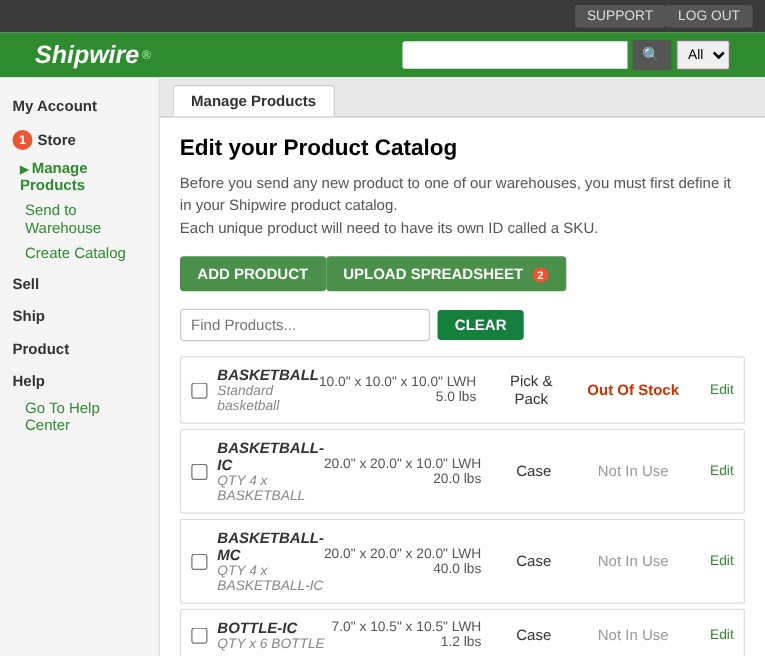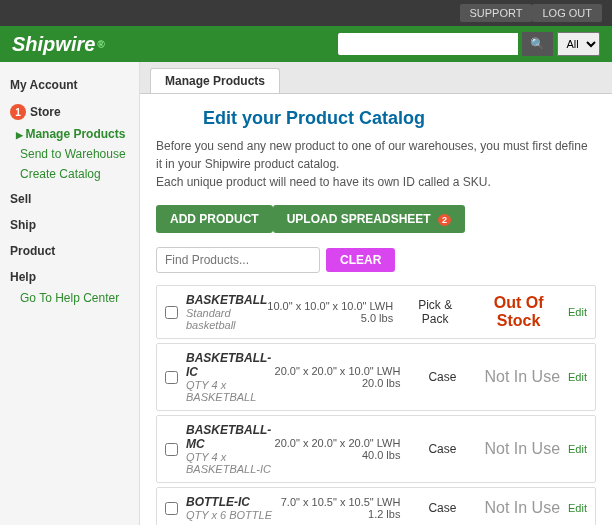--- a/index.html
+++ b/index.html
@@ -22,21 +22,21 @@
       cursor: pointer;
       border-radius: 2px;
     }
 
     
     .header {
       background: #2e8b2e;
       display: flex;
       align-items: center;
       justify-content: space-between;
-      padding: 6px 12px;
+      padding: 6px 28px;
     }
     .logo {
       color: white;
       font-size: 22px;
       font-weight: bold;
       font-style: italic;
       display: flex;
       align-items: center;
       gap: 2px;
     }
@@ -131,23 +131,22 @@
       color: #333;
       cursor: pointer;
       border-radius: 3px 3px 0 0;
     }
     .content {
       padding: 14px 16px;
     }
     .page-title {
       font-size: 18px;
       font-weight: bold;
-      color: #0369a1;
+      color: #000000;
       margin-bottom: 8px;
-      margin-left: 47px;
     }
     .page-desc {
       font-size: 12px;
       color: #555;
       margin-bottom: 14px;
       line-height: 1.5;
     }
     .toolbar {
       display: flex;
       gap: 0;
@@ -163,28 +162,28 @@
       cursor: pointer;
       border-radius: 3px;
     }
     .search-bar {
       display: flex;
       align-items: center;
       margin-bottom: 12px;
       gap: 6px;
     }
     .search-bar input {
-      width: 164px;
+      width: 200px;
       padding: 5px 8px;
       border: 1px solid #ccc;
       border-radius: 3px;
       font-size: 12px;
     }
     .btn-clear {
-      background: #d946ef;
+      background: #15803d;
       color: white;
       border: none;
       padding: 5px 14px;
       font-size: 12px;
       cursor: pointer;
       border-radius: 3px;
       font-weight: bold;
     }
     .product-row {
       border: 1px solid #ddd;
@@ -195,21 +194,21 @@
       background: white;
       border-radius: 2px;
     }
     .product-row:not(:last-child) { margin-bottom: 4px; }
     .row-check { margin-right: 8px; flex-shrink: 0; }
     .row-info { flex: 1; font-style: italic; }
     .row-name { font-size: 12px; font-weight: bold; color: #333; }
     .row-sub { font-size: 11px; color: #888; }
     .row-dims { font-size: 11px; color: #555; text-align: right; margin-right: 12px; white-space: nowrap; }
     .row-type { font-size: 12px; color: #333; margin-right: 12px; min-width: 60px; text-align: center; }
-    .row-status { min-width: 75px; text-align: center; font-size: 16px; margin-right: 8px; }
+    .row-status { min-width: 75px; text-align: center; font-size: 12px; margin-right: 24px; }
     .status-out { color: #cc3300; font-weight: bold; }
     .status-notuse { color: #999; }
     .row-edit { font-size: 11px; color: #2e8b2e; cursor: pointer; }
 
     .products-list { margin-top: 2px; }
   </style>
 </head>
 <body>
 
 <div class="top-bar">

